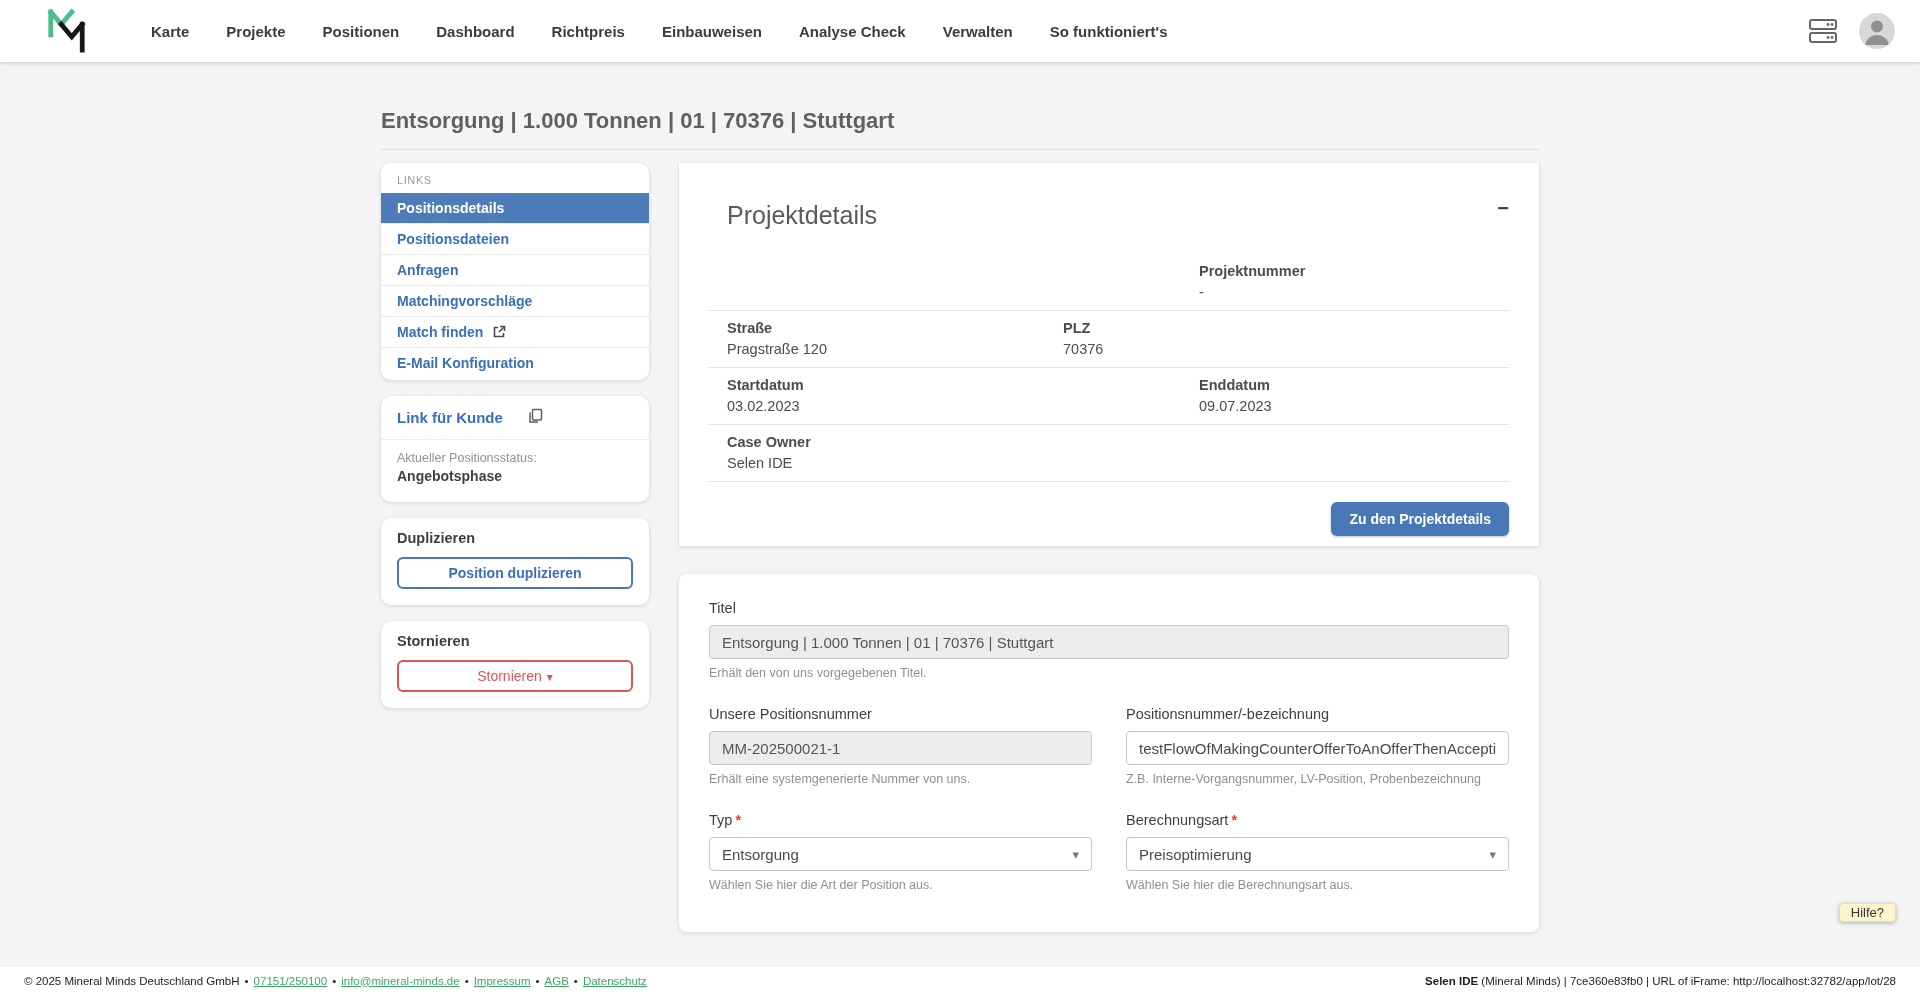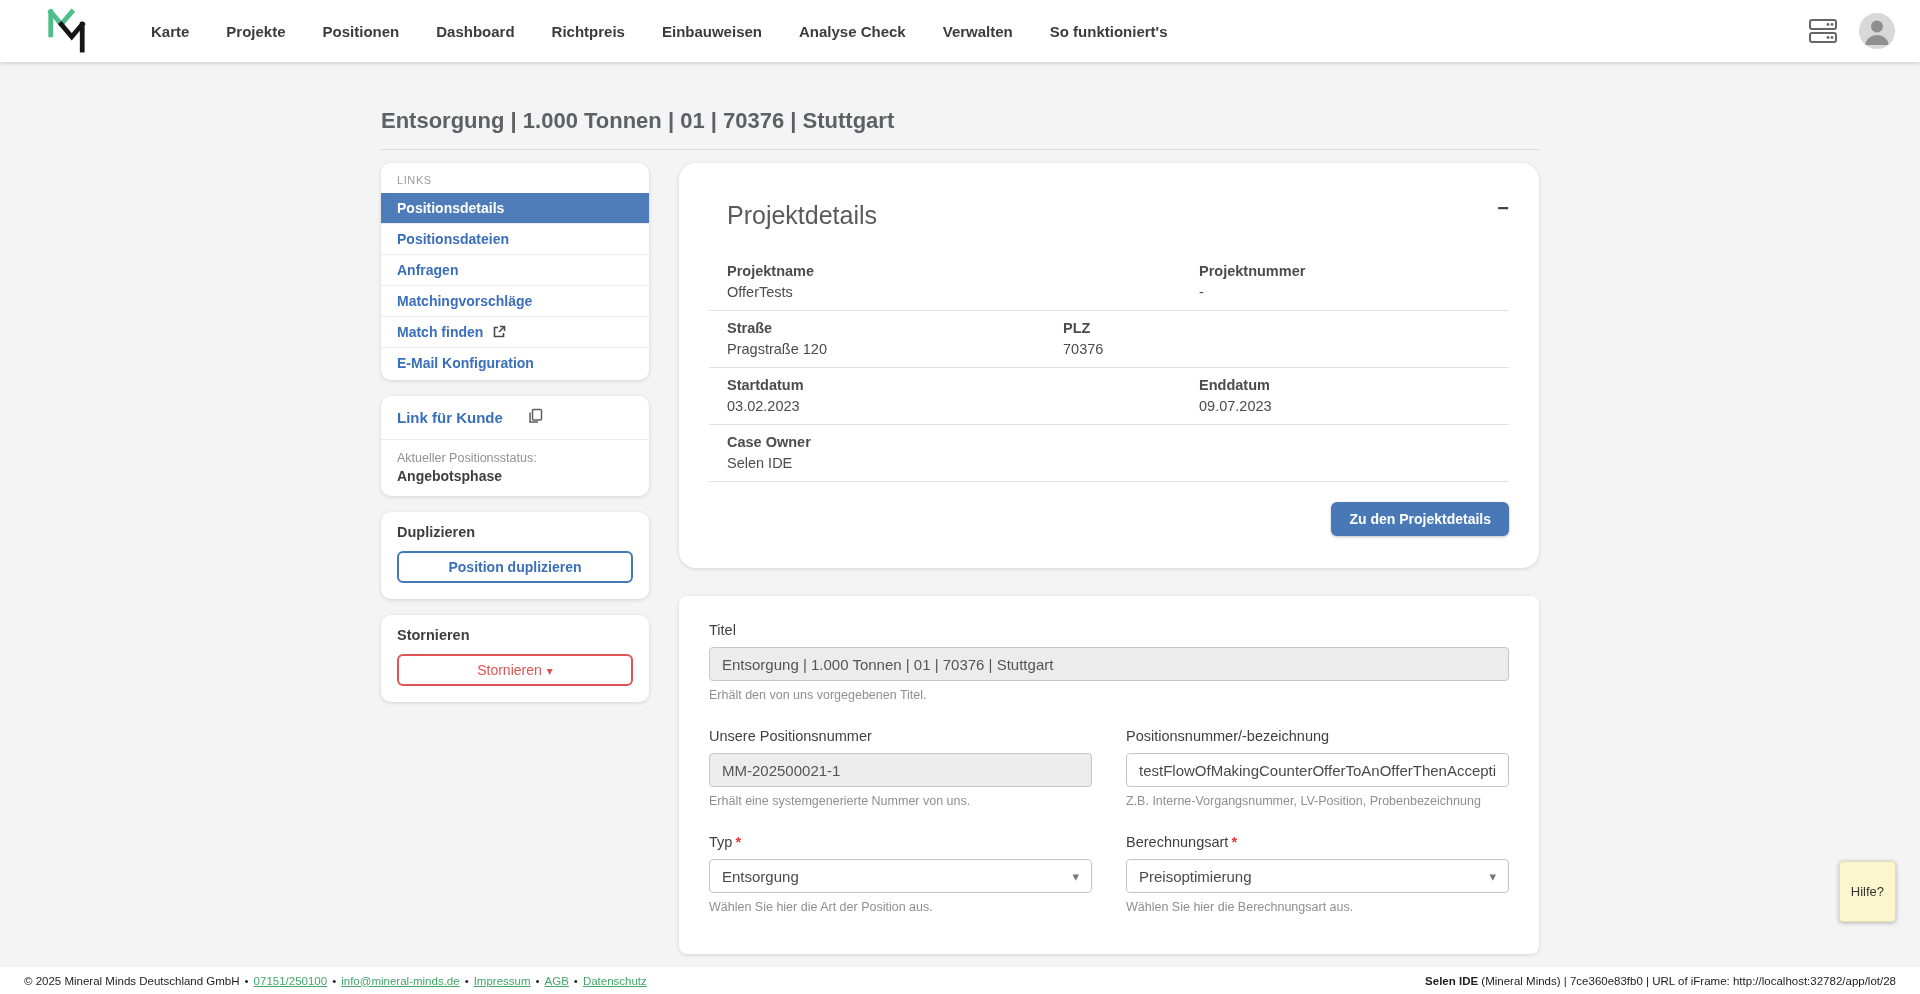--- a/index.html
+++ b/index.html
@@ -38,40 +38,40 @@
   .links-card { padding-bottom:2px; }
   .links-header { font-size:11px; letter-spacing:.6px; color:#9b9b9b; padding:11px 16px 7px; }
   .side-link { display:flex; align-items:center; gap:7px; padding:7px 16px; font-size:14px; font-weight:600;
     color:#3a6fba; border-top:1px solid #ececec; cursor:pointer; }
   .side-link.active { background:#4d7cb9; color:#fff; border-top-color:#4d7cb9; }
   .ext-icon { display:inline-flex; margin-left:2px; }
 
   .status-card { margin-top:16px; }
   .customer-link-row { display:flex; align-items:center; gap:24px; padding:12px 16px; cursor:pointer;
     font-size:15px; font-weight:600; color:#3a6fba; border-bottom:1px solid #ececec; }
-  .status-block { padding:11px 16px 12px; }
+  .status-block { padding:11px 16px 18px; }
   .status-label { font-size:12.5px; color:#919191; }
   .status-value { font-size:14px; font-weight:700; color:#3e3e3e; margin-top:3px; }
 
   .action-card { margin-top:16px; padding:12px 16px 16px; }
   .action-heading { font-size:14.5px; font-weight:700; color:#3e3e3e; margin-bottom:11px; }
   .btn-outline-blue {
     width:100%; height:32px; background:#fff; border:2px solid #4478b8; border-radius:6px;
     color:#3a6fba; font-size:14px; font-weight:600; font-family:inherit; cursor:pointer;
   }
   .btn-outline-red {
     width:100%; height:32px; background:#fff; border:2px solid #dd5454; border-radius:6px;
     color:#dd5454; font-size:14px; font-weight:400; font-family:inherit; cursor:pointer;
   }
   .btn-outline-red .caret { font-size:12px; margin-left:5px; }
   .overview-btn { margin-top:26px; height:34px; font-size:14.5px; }
 
   
   .main-col { flex:1; min-width:0; }
-  .project-card { border-radius:17px; padding:24px 30px 32px; }
+  .project-card { border-radius:0; padding:24px 30px 10px; }
   .project-header { display:flex; align-items:flex-start; }
   .project-title { font-size:25px; font-weight:400; color:#5a5a5a; margin-left:18px; margin-top:14px; }
   .collapse-btn { margin-left:auto; background:none; border:none; font-size:20px; font-weight:700;
     color:#3e3e3e; cursor:pointer; margin-top:10px; }
   .project-fields { margin-top:24px; }
   .p-row { display:grid; grid-template-columns:42% 17% 41%; padding:9px 0 10px; border-bottom:1px solid #e2e2e2; }
   .p-cell { padding-left:18px; }
   .span2 { grid-column:1 / 3; }
   .col3 { grid-column:3; }
   .span-all { grid-column:1 / 4; }
@@ -103,21 +103,21 @@
   .select {
     width:100%; height:34px; border:1px solid #c6c6c6; border-radius:4px; background:#fff;
     padding:0 12px; font-size:15px; color:#4a4a4a; display:flex; align-items:center;
     justify-content:space-between; cursor:pointer;
   }
   .select .caret { color:#777; font-size:13px; }
 
   
   .help-btn {
     position:fixed; right:24px; bottom:72px; background:#fbf6cd; border:1px solid #e7e0ae;
-    border-radius:4px; padding:22px 11px; font-size:13px; color:#333; font-family:inherit;
+    border-radius:4px; padding:1px 11px; font-size:13px; color:#333; font-family:inherit;
     box-shadow:0 1px 4px rgba(0,0,0,.28); cursor:pointer; z-index:60;
   }
   .footer {
     position:fixed; bottom:0; left:0; right:0; height:27px; background:#fff; z-index:55;
     display:flex; align-items:center; justify-content:space-between; padding:0 24px;
     font-size:11.5px; color:#1d1d1d;
   }
   .footer-left { display:flex; align-items:center; gap:5px; }
   .footer-link { color:#42a568; text-decoration:underline; cursor:pointer; }
   .dot-sep { color:#1d1d1d; }
@@ -236,24 +236,20 @@
 
       <section class="main-col">
 
         <div class="card project-card">
           <div class="project-header">
             <h2 class="project-title">Projektdetails</h2>
             <button class="collapse-btn">−</button>
           </div>
           <div class="project-fields">
             <div class="p-row">
-              <div class="p-cell span2">
-                <div class="p-label">Projektname</div>
-                <div class="p-value">OfferTests</div>
-              </div>
               <div class="p-cell col3">
                 <div class="p-label">Projektnummer</div>
                 <div class="p-value">-</div>
               </div>
             </div>
             <div class="p-row">
               <div class="p-cell">
                 <div class="p-label">Straße</div>
                 <div class="p-value">Pragstraße 120</div>
               </div>

